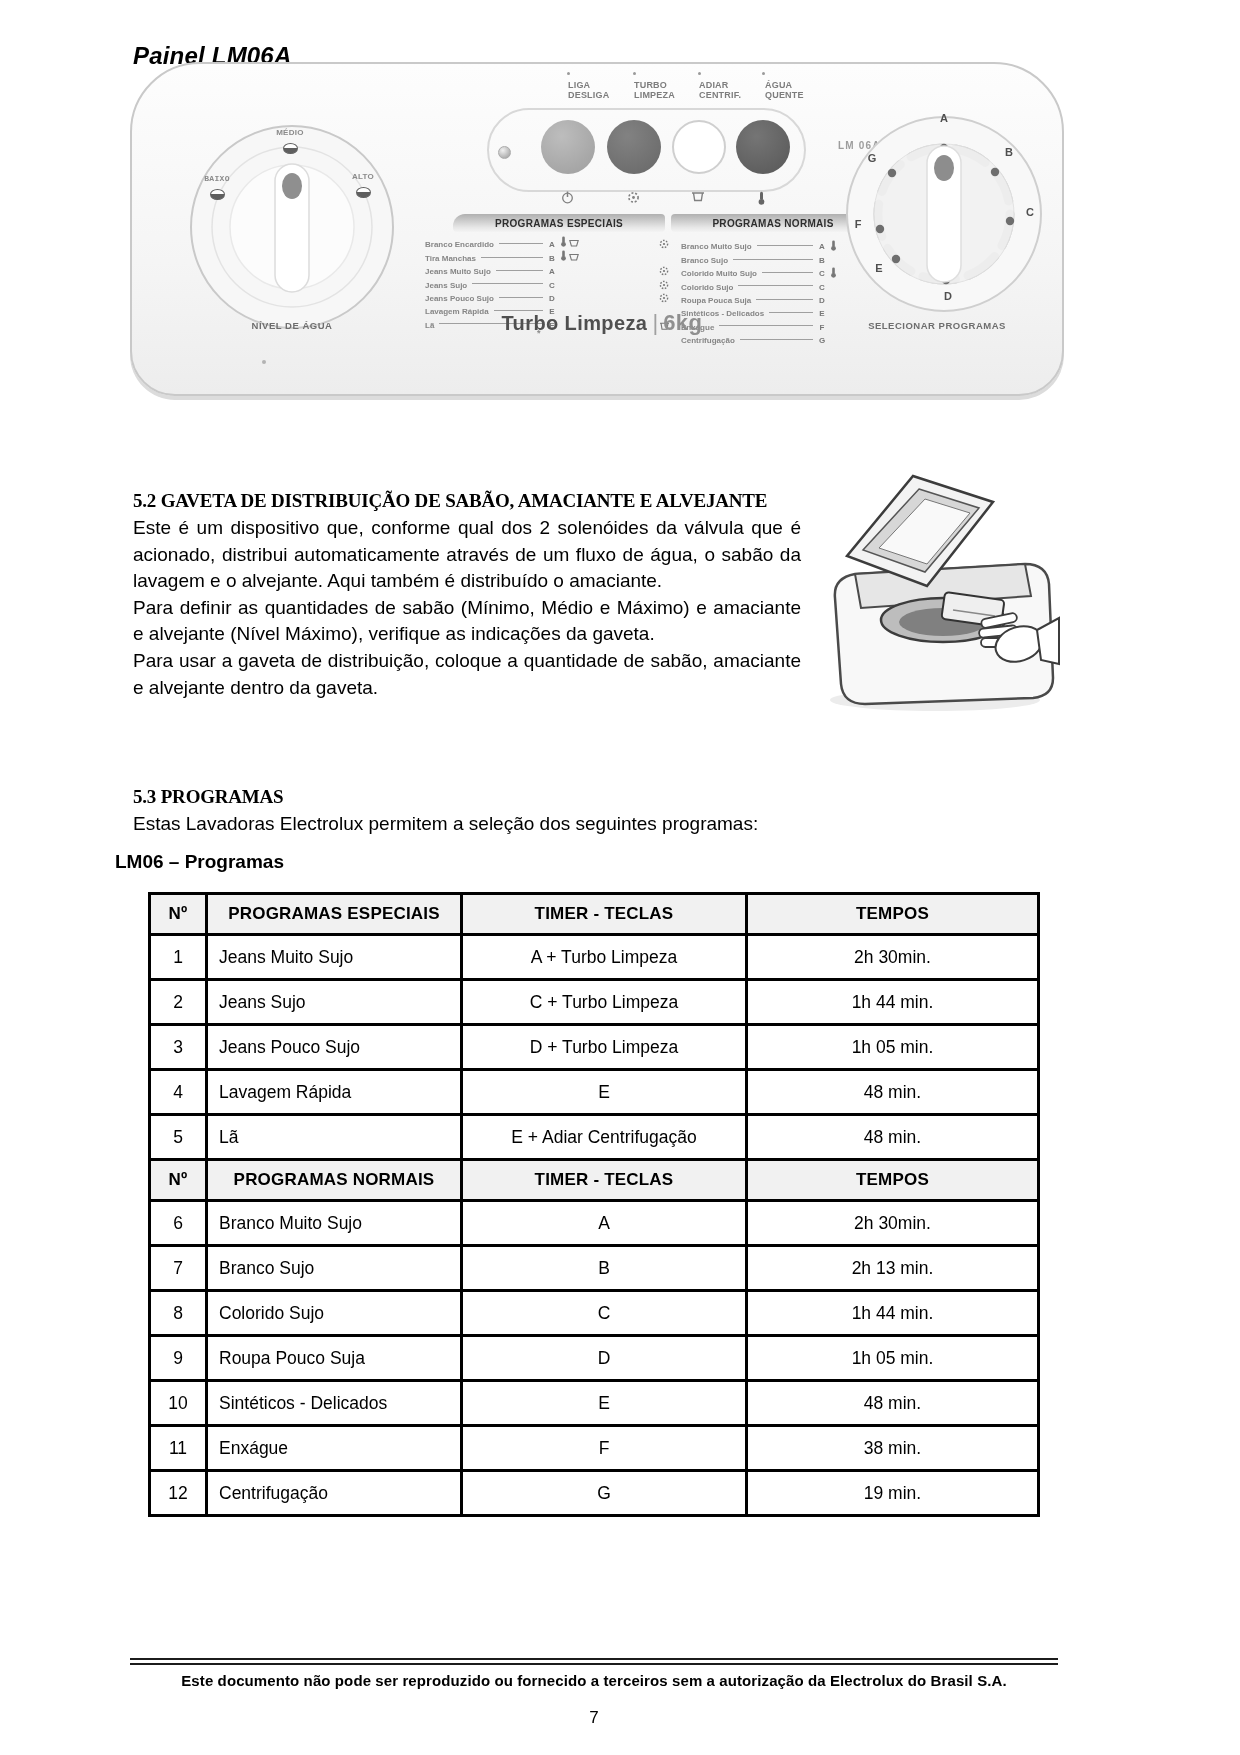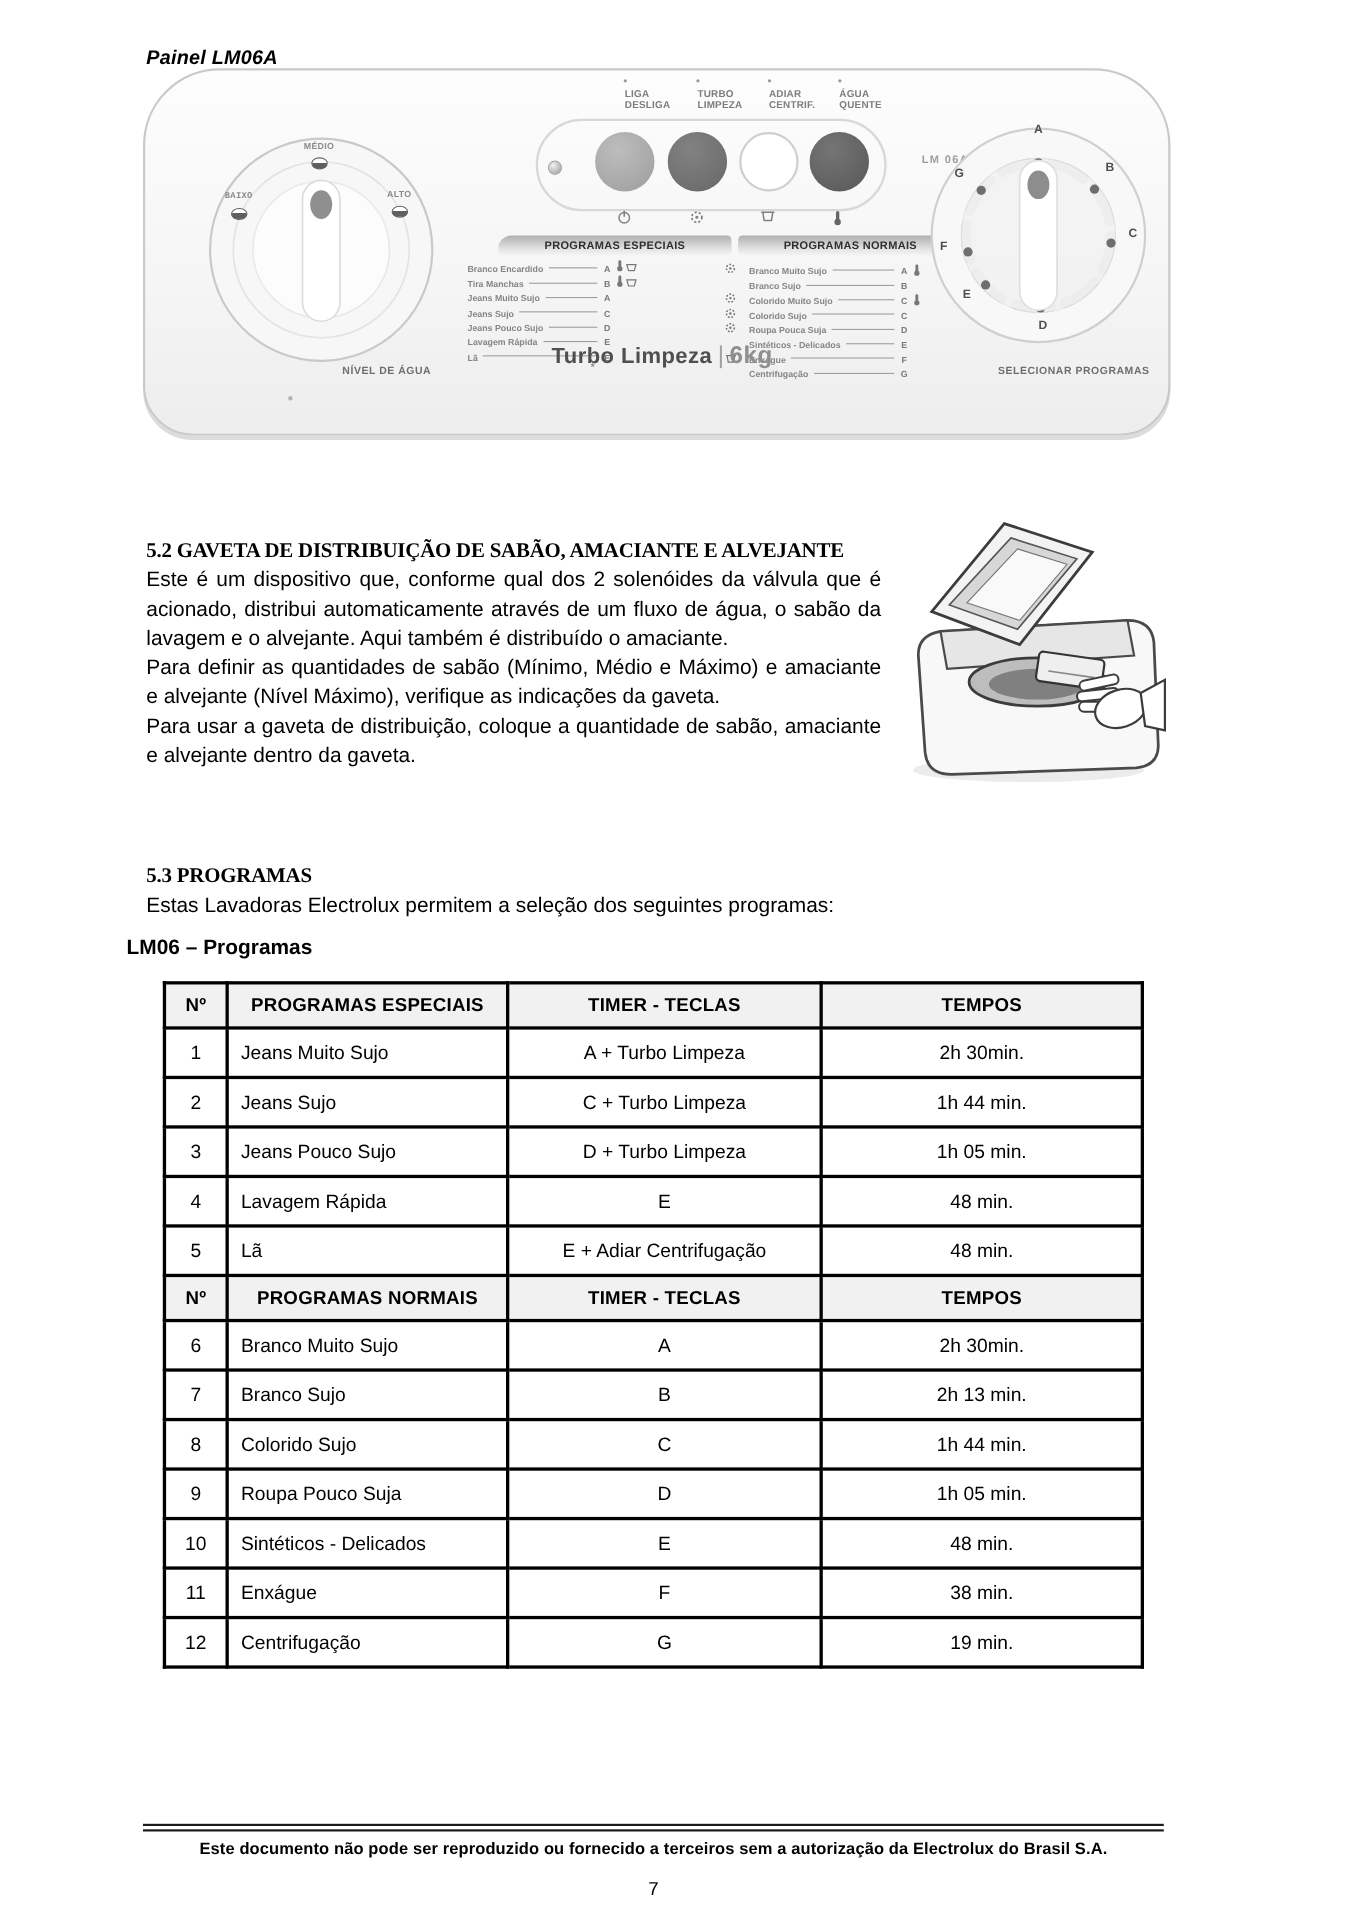--- a/index.html
+++ b/index.html
@@ -3,21 +3,21 @@
 <meta charset="utf-8">
 <style>
   html,body{margin:0;padding:0;}
   body{
     width:1240px;height:1755px;position:relative;background:#ffffff;
     font-family:"Liberation Sans",sans-serif;color:#000;overflow:hidden;
   }
   .abs{position:absolute;}
 
   
-  #doc-title{left:133px;top:42px;font-size:18px;font-weight:bold;font-style:italic;letter-spacing:.2px;}
+  #doc-title{left:133px;top:42px;font-size:24px;font-weight:bold;font-style:italic;letter-spacing:.2px;}
 
   
   #panel{
     left:130px;top:62px;width:930px;height:330px;
     border:2px solid #c9c9c9;border-radius:70px 70px 45px 45px;
     background:linear-gradient(180deg,#fdfdfd 0%,#f5f5f5 60%,#ededed 100%);
     box-shadow:0 4px 0 #dcdcdc;
   }
   #panel *{position:absolute;}
   
@@ -62,21 +62,21 @@
   #fnote-ast{left:405px;top:264px;font-size:9px;color:#8a8a8a;font-weight:bold;}
 
   
   #brand{left:330px;top:246px;width:280px;text-align:center;white-space:nowrap;}
   #brand span{position:static;}
   .brand-main{font-size:20px;font-weight:bold;color:#4f4f4f;letter-spacing:.4px;}
   .brand-sep{font-size:22px;color:#a0a0a0;font-weight:normal;margin:0 5px;}
   .brand-cap{font-size:22px;font-weight:bold;color:#8f8f8f;letter-spacing:.5px;}
 
   
-  .dial-cap{top:268px;font-size:9.5px;font-weight:bold;color:#6e6e6e;letter-spacing:.5px;text-align:right;}
+  .dial-cap{top:256px;font-size:9.5px;font-weight:bold;color:#6e6e6e;letter-spacing:.5px;text-align:center;}
   #cap-left{left:60px;width:200px;}
   #cap-right{left:697px;width:216px;}
 
   
   #rdial{left:712px;top:50px;width:200px;height:200px;}
   .dial-letter{font-size:11px;font-weight:bold;color:#4f4f4f;width:14px;text-align:center;}
   #screw{left:130px;top:296px;width:4px;height:4px;border-radius:50%;background:#b3b3b3;}
 
   
   #s52{left:133px;top:490px;width:668px;}
@@ -140,21 +140,21 @@
   <div class="btn-label" style="left:467px;">
     <span>TURBO</span>
       <br>
       <span>LIMPEZA</span>
   </div>
   <div class="btn-label" style="left:532px;">
     <span>ADIAR</span>
       <br>
       <span>CENTRIF.</span>
   </div>
-  <div class="btn-label" style="left:596px;">
+  <div class="btn-label" style="left:578px;padding-left:20px;">
     <span>ÁGUA</span>
       <br>
       <span>QUENTE</span>
   </div>
 
   <div class="btn" id="btn-liga"></div>
   <div class="btn" id="btn-turbo"></div>
   <div class="btn" id="btn-adiar"></div>
   <div class="btn" id="btn-agua"></div>
 

